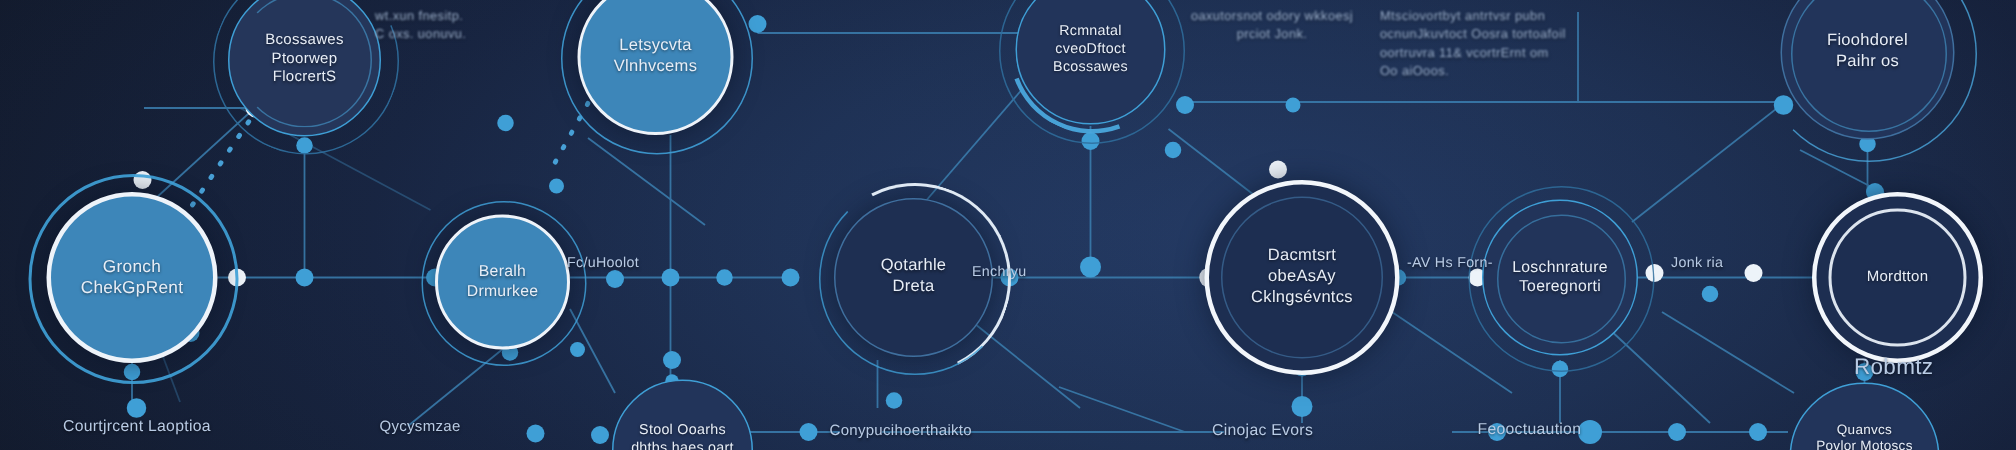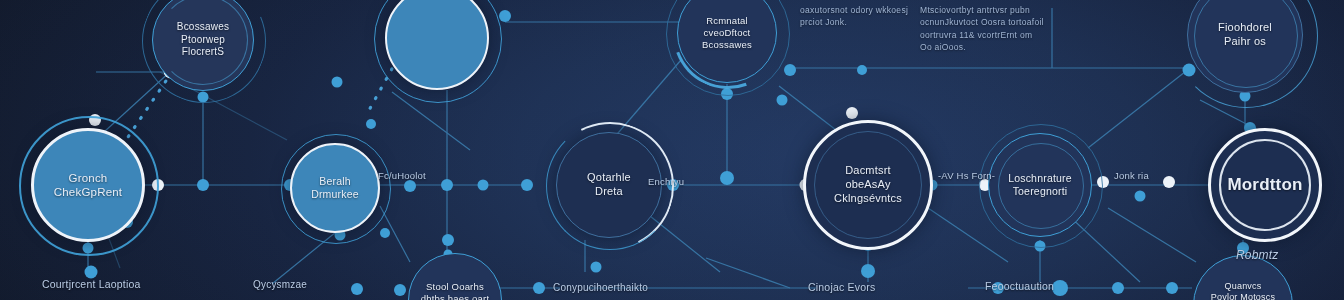--- a/index.html
+++ b/index.html
@@ -160,20 +160,22 @@
   </div>
 
   <div class="node softshadow" style="left:290px;top:143px;width:90px;height:90px;background:#3d86b9;border:2.6px solid #eef3f9;">
     <div class="ring" style="left:-11px;top:-11px;width:110px;height:110px;border:1.8px solid #3f9fd6;opacity:.85;"></div>
     <div class="nlabel blur1" style="font-size:10.5px;white-space:pre-line;">Beralh
 Drmurkee</div>
   </div>
 
   <div class="node softshadow" style="left:385px;top:-14px;width:104px;height:104px;background:#3d86b9;border:2.6px solid #eef3f9;">
     <div class="ring" style="left:-13px;top:-13px;width:128px;height:128px;border:1.8px solid #3f9fd6;opacity:.9;"></div>
+    <div class="nlabel blur1" style="font-size:11px;white-space:pre-line;">Letsycvta
+Vlnhvcems</div>
   </div>
 
   <div class="node softshadow" style="left:556px;top:132px;width:106px;height:106px;background:#1e2f52;border:1.6px solid #3f6f9e;">
     <div class="ring" style="left:-11px;top:-11px;width:128px;height:128px;border:2.6px solid #dfe9f4;
                 border-bottom-color:transparent;border-left-color:transparent;transform:rotate(18deg);"></div>
     <div class="ring" style="left:-11px;top:-11px;width:128px;height:128px;border:1.6px solid #3f9fd6;
                 border-top-color:transparent;border-right-color:transparent;opacity:.8;"></div>
     <div class="nlabel blur1" style="font-size:11px;white-space:pre-line;">Qotarhle
 Dreta</div>
   </div>
@@ -204,46 +206,48 @@
   <div class="node" style="left:1187px;top:-23px;width:116px;height:116px;background:#22345a;border:1.6px solid #3f6f9e;">
     <div class="ring" style="left:-14px;top:-14px;width:144px;height:144px;border:1.6px solid #4aa7dd;
                 border-left-color:transparent;opacity:.8;"></div>
     <div class="ring" style="left:6px;top:6px;width:104px;height:104px;border:1.3px solid #4aa7dd;opacity:.55;"></div>
     <div class="nlabel blur1" style="font-size:11px;white-space:pre-line;">Fioohdorel
 Paihr os</div>
   </div>
 
   <div class="node softshadow" style="left:1208px;top:128px;width:114px;height:114px;background:#1d2e51;border:3.2px solid #f2f6fb;">
     <div class="ring" style="left:8px;top:8px;width:92px;height:92px;border:2.4px solid #e7eef7;opacity:.95;"></div>
-    <div class="nlabel blur1" style="font-size:17px;font-weight:bold;">Mordtton</div>
+    <div class="nlabel blur1" style="font-size:10px;">Mordtton</div>
   </div>
 
   <div class="node" style="left:408px;top:253px;width:94px;height:94px;background:#22345a;border:1.6px solid #3f9fd6;">
     <div class="nlabel blur1" style="font-size:9.5px;white-space:pre-line;margin-top:-14px;">Stool Ooarhs
 dhtbs haes oart</div>
   </div>
 
   <div class="node" style="left:1193px;top:255px;width:100px;height:100px;background:#22345a;border:1.6px solid #3f9fd6;">
     <div class="nlabel blur1" style="font-size:9px;white-space:pre-line;margin-top:-14px;">Quanvcs
 Povlor Motoscs
 moocrenoccat</div>
   </div>
 
   <div class="edgelabel blur1" style="left:378px;top:170px;font-size:9.5px;">Fc/uHoolot</div>
   <div class="edgelabel blur1" style="left:648px;top:176px;font-size:9.5px;">Enchryu</div>
   <div class="edgelabel blur1" style="left:938px;top:170px;font-size:9.5px;">-AV Hs Forn-</div>
   <div class="edgelabel blur1" style="left:1114px;top:170px;font-size:9.5px;">Jonk ria</div>
-  <div class="edgelabel blur1" style="left:1236px;top:248px;font-size:12px;font-style:italic;">Robmtz</div>
+  <div class="edgelabel blur1" style="left:1236px;top:236px;font-size:15px;">Robmtz</div>
 
   <div class="edgelabel blur1" style="left:42px;top:278px;font-size:10.5px;">Courtjrcent Laoptioa</div>
   <div class="edgelabel blur1" style="left:253px;top:279px;font-size:10px;">Qycysmzae</div>
   <div class="edgelabel blur1" style="left:553px;top:282px;font-size:10px;text-align:center;">Conypucihoerthaikto</div>
   <div class="edgelabel blur1" style="left:808px;top:281px;font-size:10.5px;">Cinojac Evors</div>
   <div class="edgelabel blur1" style="left:985px;top:280px;font-size:10.5px;text-align:center;">Feooctuaution</div>
 
-  <div class="freetext blur2" style="left:800px;top:4px;width:160px;font-size:8.5px;white-space:pre-line;">oaxutorsnot odory wkkoesj
+  <div class="freetext blur2" style="left:250px;top:4px;width:120px;font-size:8.5px;white-space:pre-line;">wt.xun fnesitp.
+C oxs. uonuvu.</div>
+  <div class="freetext blur2" style="left:768px;top:4px;width:160px;font-size:8.5px;white-space:pre-line;text-align:center;">oaxutorsnot odory wkkoesj
 prciot Jonk.</div>
   <div class="freetext blur2" style="left:920px;top:4px;width:190px;font-size:8.5px;white-space:pre-line;">Mtsciovortbyt antrtvsr pubn
 ocnunJkuvtoct Oosra tortoafoil
 oortruvra 11&amp; vcortrErnt om
 Oo aiOoos.</div>
 
 </div>
 
 </body></html>

